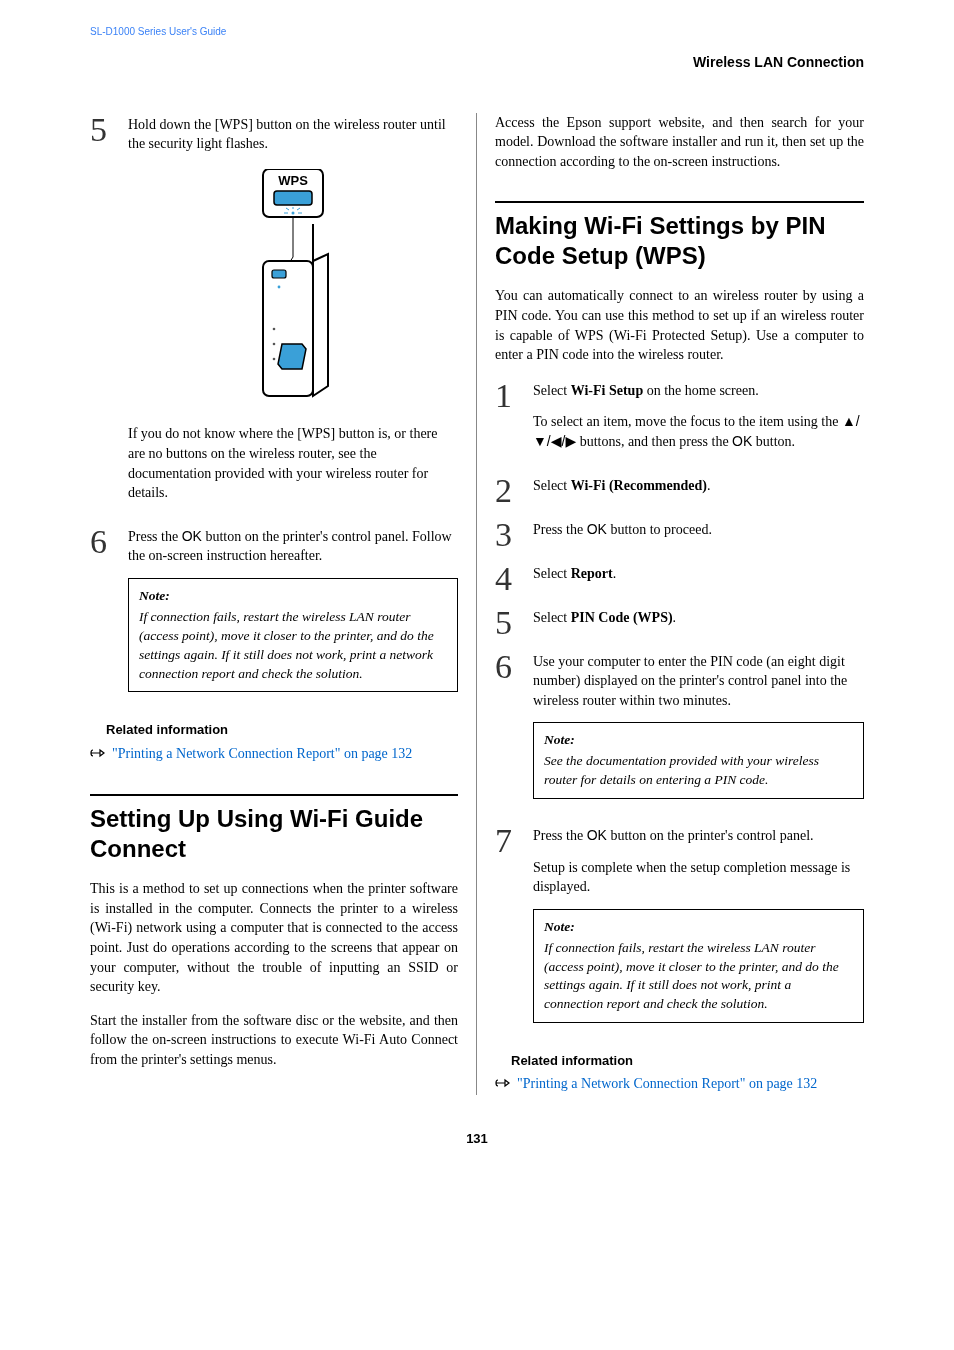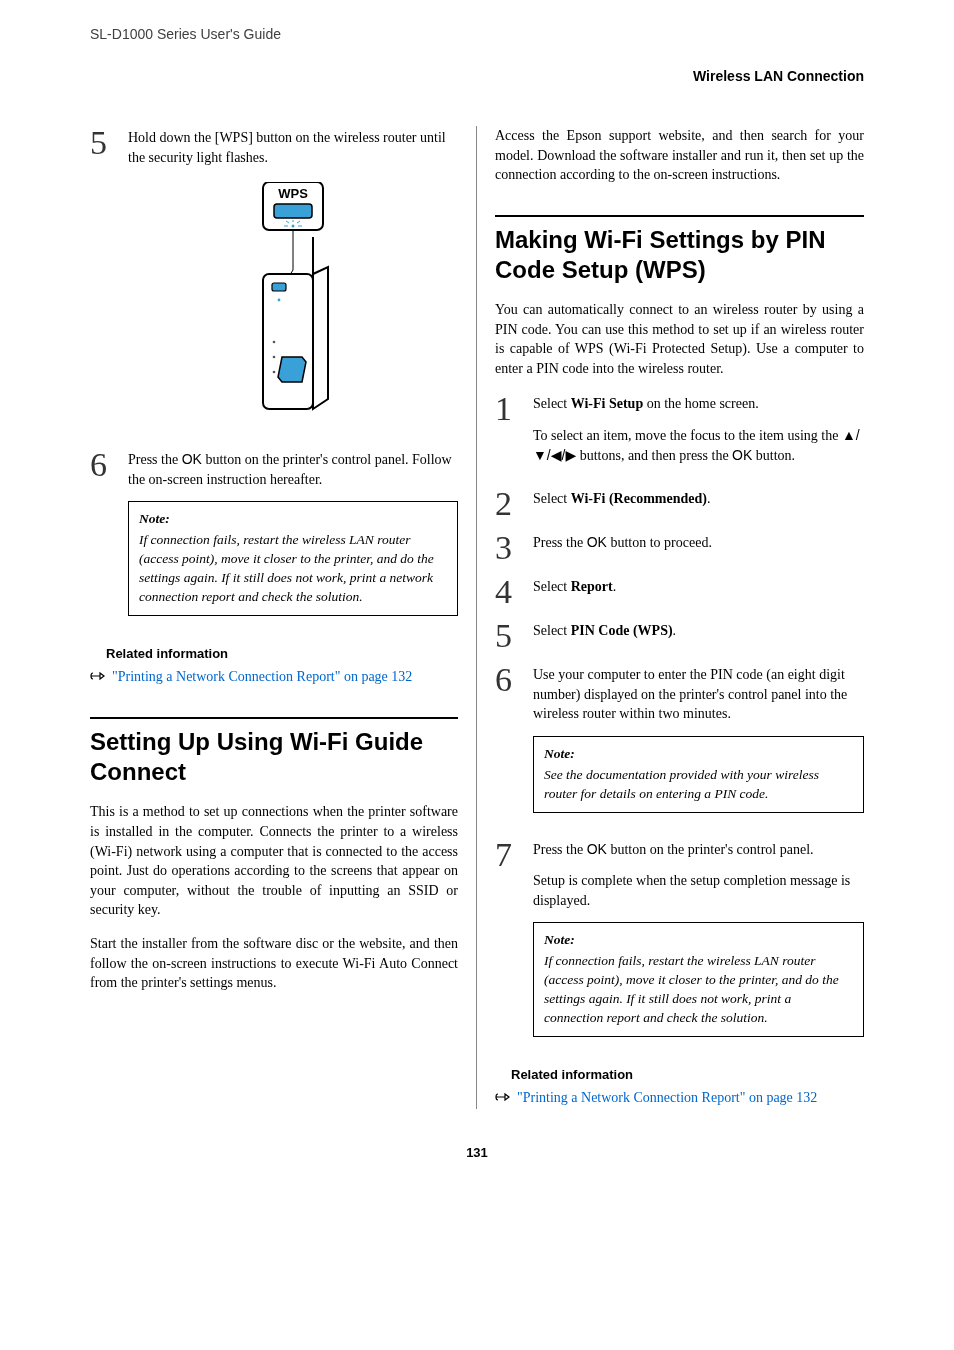--- a/index.html
+++ b/index.html
@@ -12,23 +12,23 @@
     margin: 0 auto;
     padding: 0;
     box-sizing: border-box;
   }
   .page {
     padding: 25px 90px 30px 90px;
     box-sizing: border-box;
   }
   .running-head {
     font-family: Arial, Helvetica, sans-serif;
-    font-size: 14px;
-    color: #404040;
-    margin-bottom: 22px;
+    font-size: 10px;
+    color: #3b82f6;
+    margin-bottom: 14px;
   }
   .chapter-title {
     font-family: Arial, Helvetica, sans-serif;
     font-weight: bold;
     text-align: right;
     font-size: 14px;
     margin-bottom: 40px;
   }
   .columns {
     display: flex;
@@ -166,20 +166,21 @@
 
               <polygon points="95,92 110,85 110,217 95,227" fill="#fff" stroke="#000" stroke-width="2"></polygon>
               <circle cx="56" cy="160" r="1.3" fill="#555"></circle>
               <circle cx="56" cy="175" r="1.3" fill="#555"></circle>
               <circle cx="56" cy="190" r="1.3" fill="#555"></circle>
 
               <polygon points="64,175 84,175 88,180 84,200 64,200 60,195" fill="#3aa0d8" stroke="#000" stroke-width="1.5"></polygon>
             </svg>
           </div>
 
+          <p>If you do not know where the [WPS] button is, or there are no buttons on the wireless router, see the documentation provided with your wireless router for details.</p>
         </div>
       </div>
 
       <div class="step">
         <div class="step-num">6</div>
         <div class="step-body">
           <p>
             <span>Press the </span><span class="btn-text">OK</span><span> button on the printer's control panel. Follow the on-screen instruction hereafter.</span>
           </p>
           <div class="note-box">

